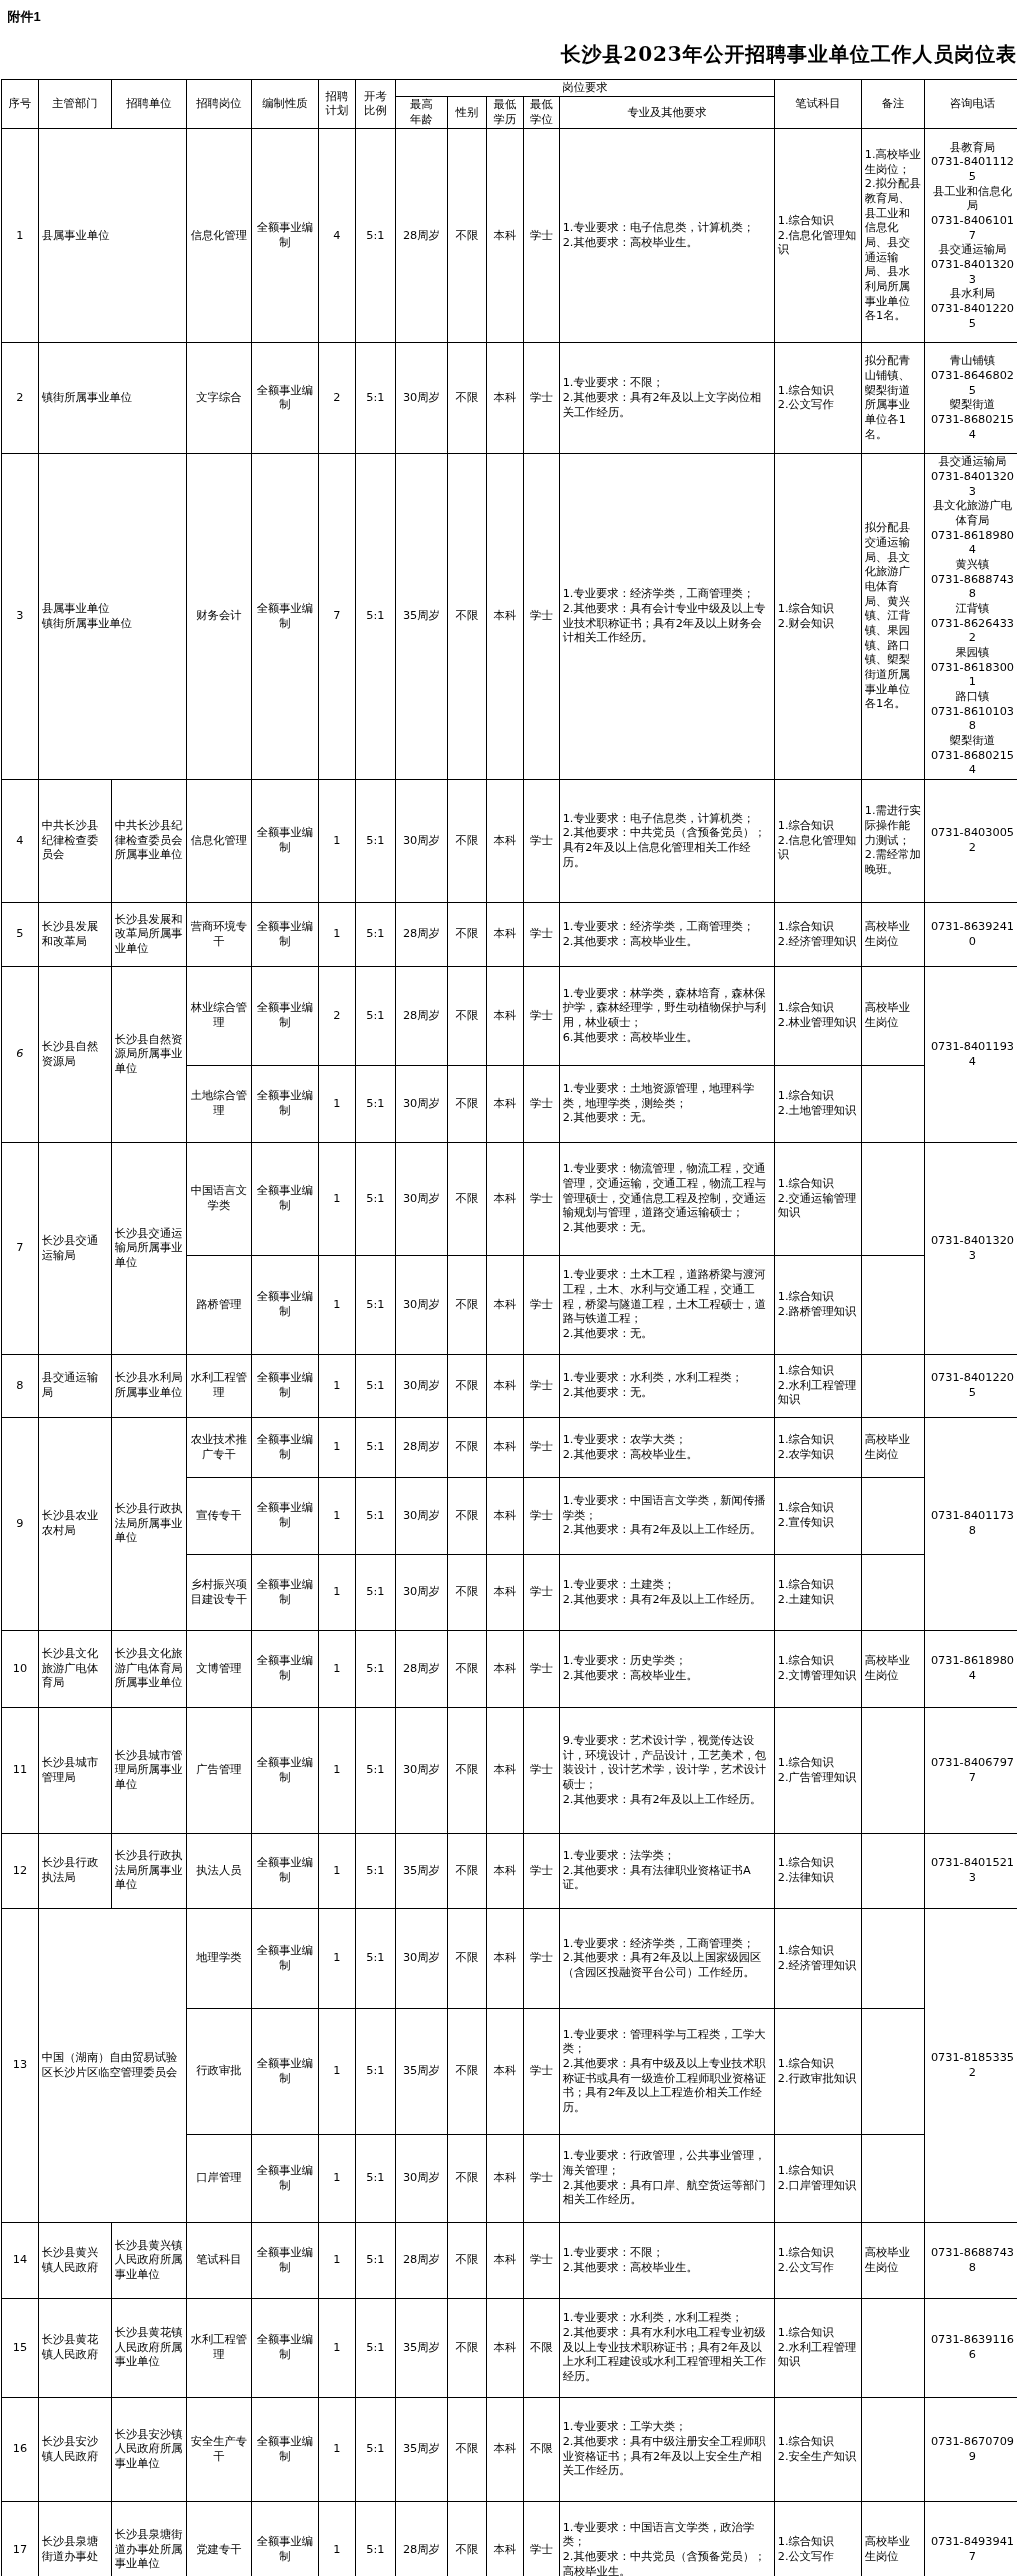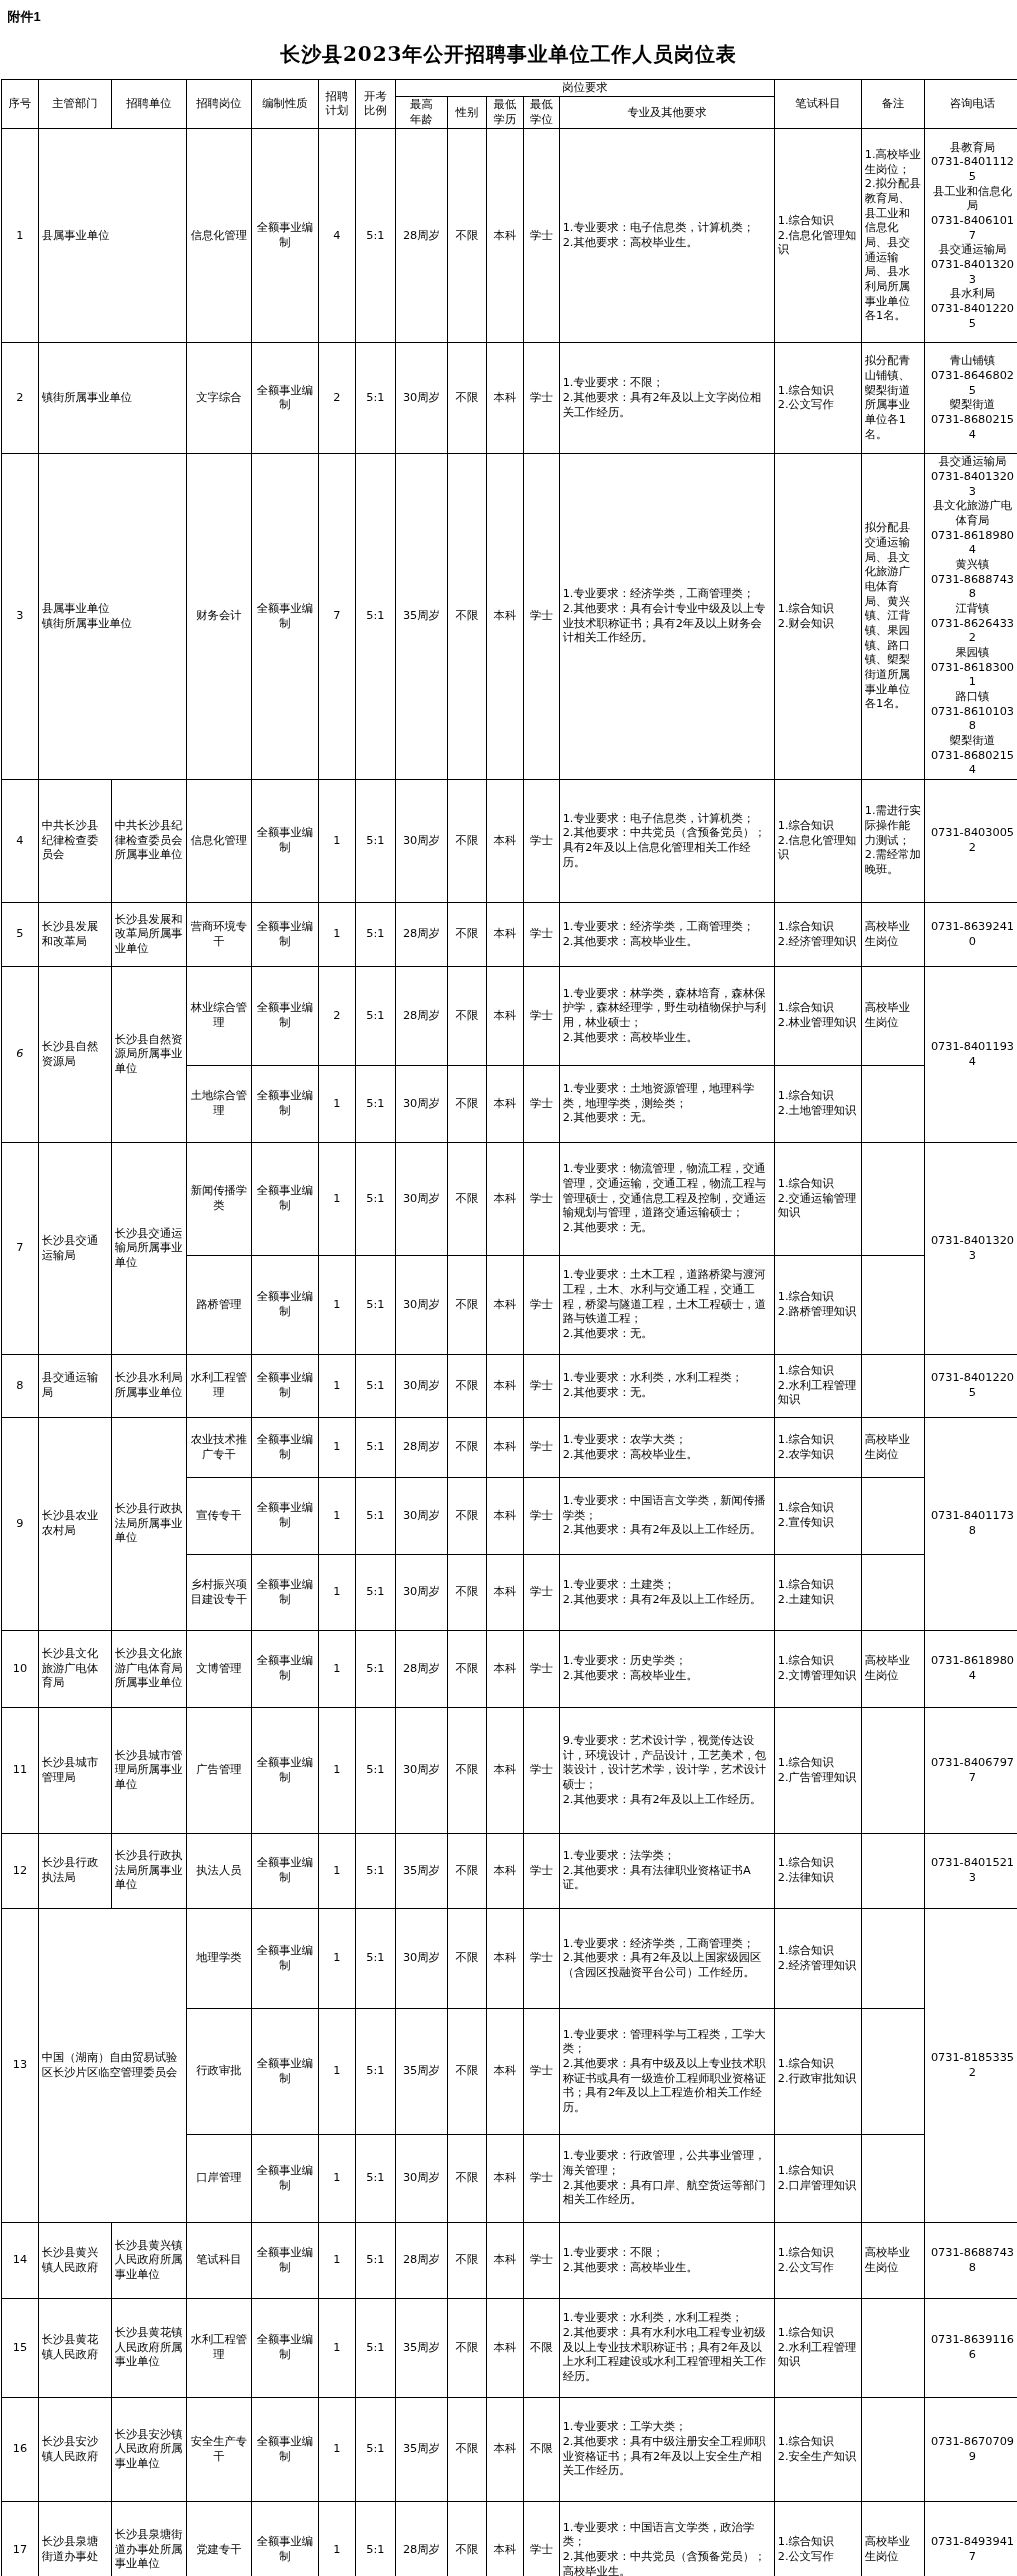--- a/index.html
+++ b/index.html
@@ -1,18 +1,18 @@
 <!DOCTYPE html>
 <html style="font-size:15px"><head>
 <meta charset="utf-8">
 <style>
   html,body{margin:0;padding:0;background:#ffffff;color:#000000;}
   body{width:1017px;font-family:"DejaVu Sans",sans-serif;}
   .attachment{font-size:13px;font-weight:bold;padding:7.6px 0 0 7.6px;font-family:Liberation Sans, sans-serif;}
-  .page-title{text-align:center;font-size:20px;font-weight:bold;margin:15px 0 11.3px 0;font-family:"DejaVu Serif",serif;letter-spacing:0.9px;}
+  .page-title{text-align:right;font-size:20px;font-weight:bold;margin:15px 0 11.3px 0;font-family:"DejaVu Serif",serif;letter-spacing:0.9px;}
   table.jobs{border-collapse:collapse;table-layout:fixed;width:1015px;margin:0 0.9px;border:1.9px solid #000;}
   table.jobs th,table.jobs td{border:0.9px solid #000;padding:0.9px 2.8px;font-size:11.3px;line-height:1.3;vertical-align:middle;white-space:pre-line;word-break:break-all;overflow:hidden;}
   table.jobs th{font-weight:normal;text-align:center;}
   td.c{text-align:center;}
   td.l{text-align:left;}
   tr.grp>td{border-top:1.9px solid #000;}
 </style>
 </head>
 <body>
 
@@ -189,21 +189,21 @@
         <td rowspan="2" class="l">长沙县自然资源局所属事业单位</td>
         <td class="c">林业综合管理</td>
         <td class="c">全额事业编制</td>
         <td class="c">2</td>
         <td class="c">5:1</td>
         <td class="c">28周岁</td>
         <td class="c">不限</td>
         <td class="c">本科</td>
         <td class="c">学士</td>
         <td class="l">1.专业要求：林学类，森林培育，森林保护学，森林经理学，野生动植物保护与利用，林业硕士；
-2.其他要求：高校毕业生。</td>
+6.其他要求：高校毕业生。</td>
         <td class="l">1.综合知识
 2.林业管理知识</td>
         <td class="l">高校毕业生岗位</td>
         <td rowspan="2" class="c">0731-84011934</td>
       </tr>
       <tr style="height: 77px;">
         <td class="c">土地综合管理</td>
         <td class="c">全额事业编制</td>
         <td class="c">1</td>
         <td class="c">5:1</td>
@@ -214,21 +214,21 @@
         <td class="l">1.专业要求：土地资源管理，地理科学类，地理学类，测绘类；
 2.其他要求：无。</td>
         <td class="l">1.综合知识
 2.土地管理知识</td>
         <td class="l"></td>
       </tr>
       <tr class="grp" style="height: 113px;">
         <td rowspan="2" class="c">7</td>
         <td rowspan="2" class="l">长沙县交通运输局</td>
         <td rowspan="2" class="l">长沙县交通运输局所属事业单位</td>
-        <td class="c">新闻传播学类</td>
+        <td class="c">中国语言文学类</td>
         <td class="c">全额事业编制</td>
         <td class="c">1</td>
         <td class="c">5:1</td>
         <td class="c">30周岁</td>
         <td class="c">不限</td>
         <td class="c">本科</td>
         <td class="c">学士</td>
         <td class="l">1.专业要求：物流管理，物流工程，交通管理，交通运输，交通工程，物流工程与管理硕士，交通信息工程及控制，交通运输规划与管理，道路交通运输硕士；
 2.其他要求：无。</td>
         <td class="l">1.综合知识

